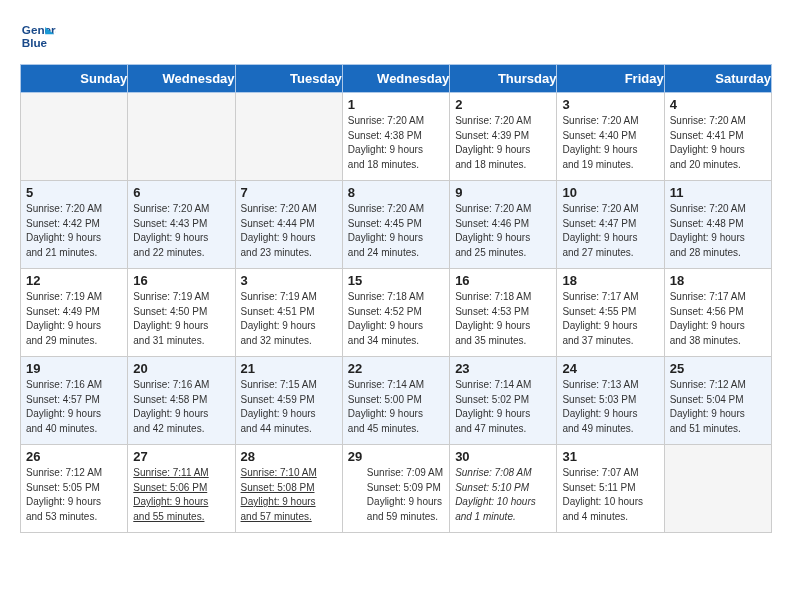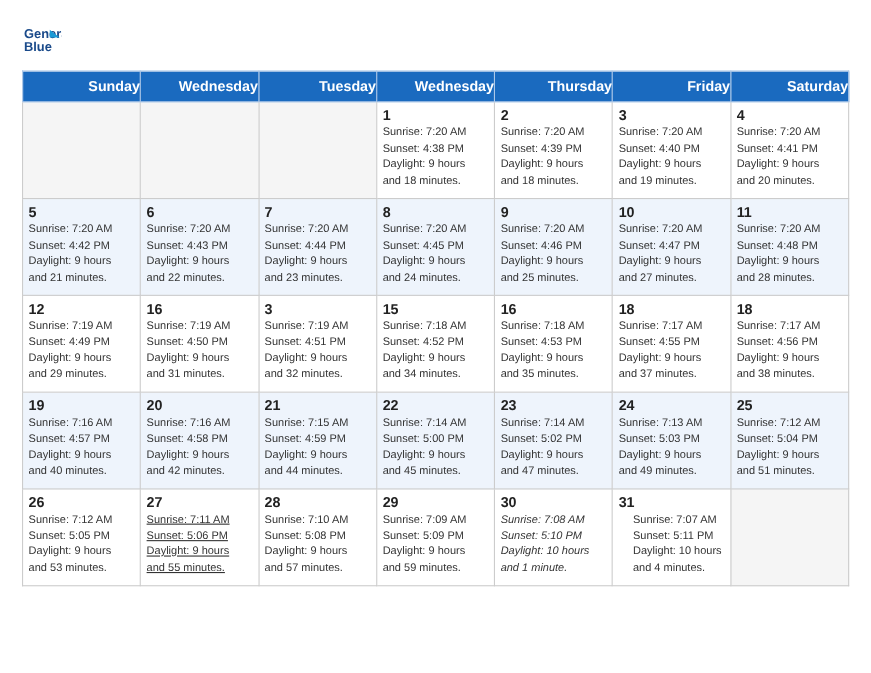--- a/index.html
+++ b/index.html
@@ -320,42 +320,42 @@
           </td>
           <td>
             <div class="day-number">27</div>
             <div class="day-info" style="white-space: pre-line; text-decoration: underline;">Sunrise: 7:11 AM
 Sunset: 5:06 PM
 Daylight: 9 hours
 and 55 minutes.</div>
           </td>
           <td>
             <div class="day-number">28</div>
-            <div class="day-info" style="white-space: pre-line;">Sunrise: 7:10 AM
+            <div class="day-info" style="white-space: pre-line; text-decoration: underline;">Sunrise: 7:10 AM
 Sunset: 5:08 PM
 Daylight: 9 hours
 and 57 minutes.</div>
           </td>
           <td>
             <div class="day-number">29</div>
-            <div class="day-info" style="white-space: pre-line;">Sunrise: 7:09 AM
+            <div class="day-info" style="white-space: pre-line; margin-left: 19px;">Sunrise: 7:09 AM
 Sunset: 5:09 PM
 Daylight: 9 hours
 and 59 minutes.</div>
           </td>
           <td>
             <div class="day-number">30</div>
             <div class="day-info" style="white-space: pre-line; font-style: italic;">Sunrise: 7:08 AM
 Sunset: 5:10 PM
 Daylight: 10 hours
 and 1 minute.</div>
           </td>
           <td>
             <div class="day-number">31</div>
-            <div class="day-info" style="white-space: pre-line; margin-left: 13px;">Sunrise: 7:07 AM
+            <div class="day-info" style="white-space: pre-line;">Sunrise: 7:07 AM
 Sunset: 5:11 PM
 Daylight: 10 hours
 and 4 minutes.</div>
           </td>
           <td class="empty"></td>
         </tr>
       </tbody>
   </table>
 </div>
 

